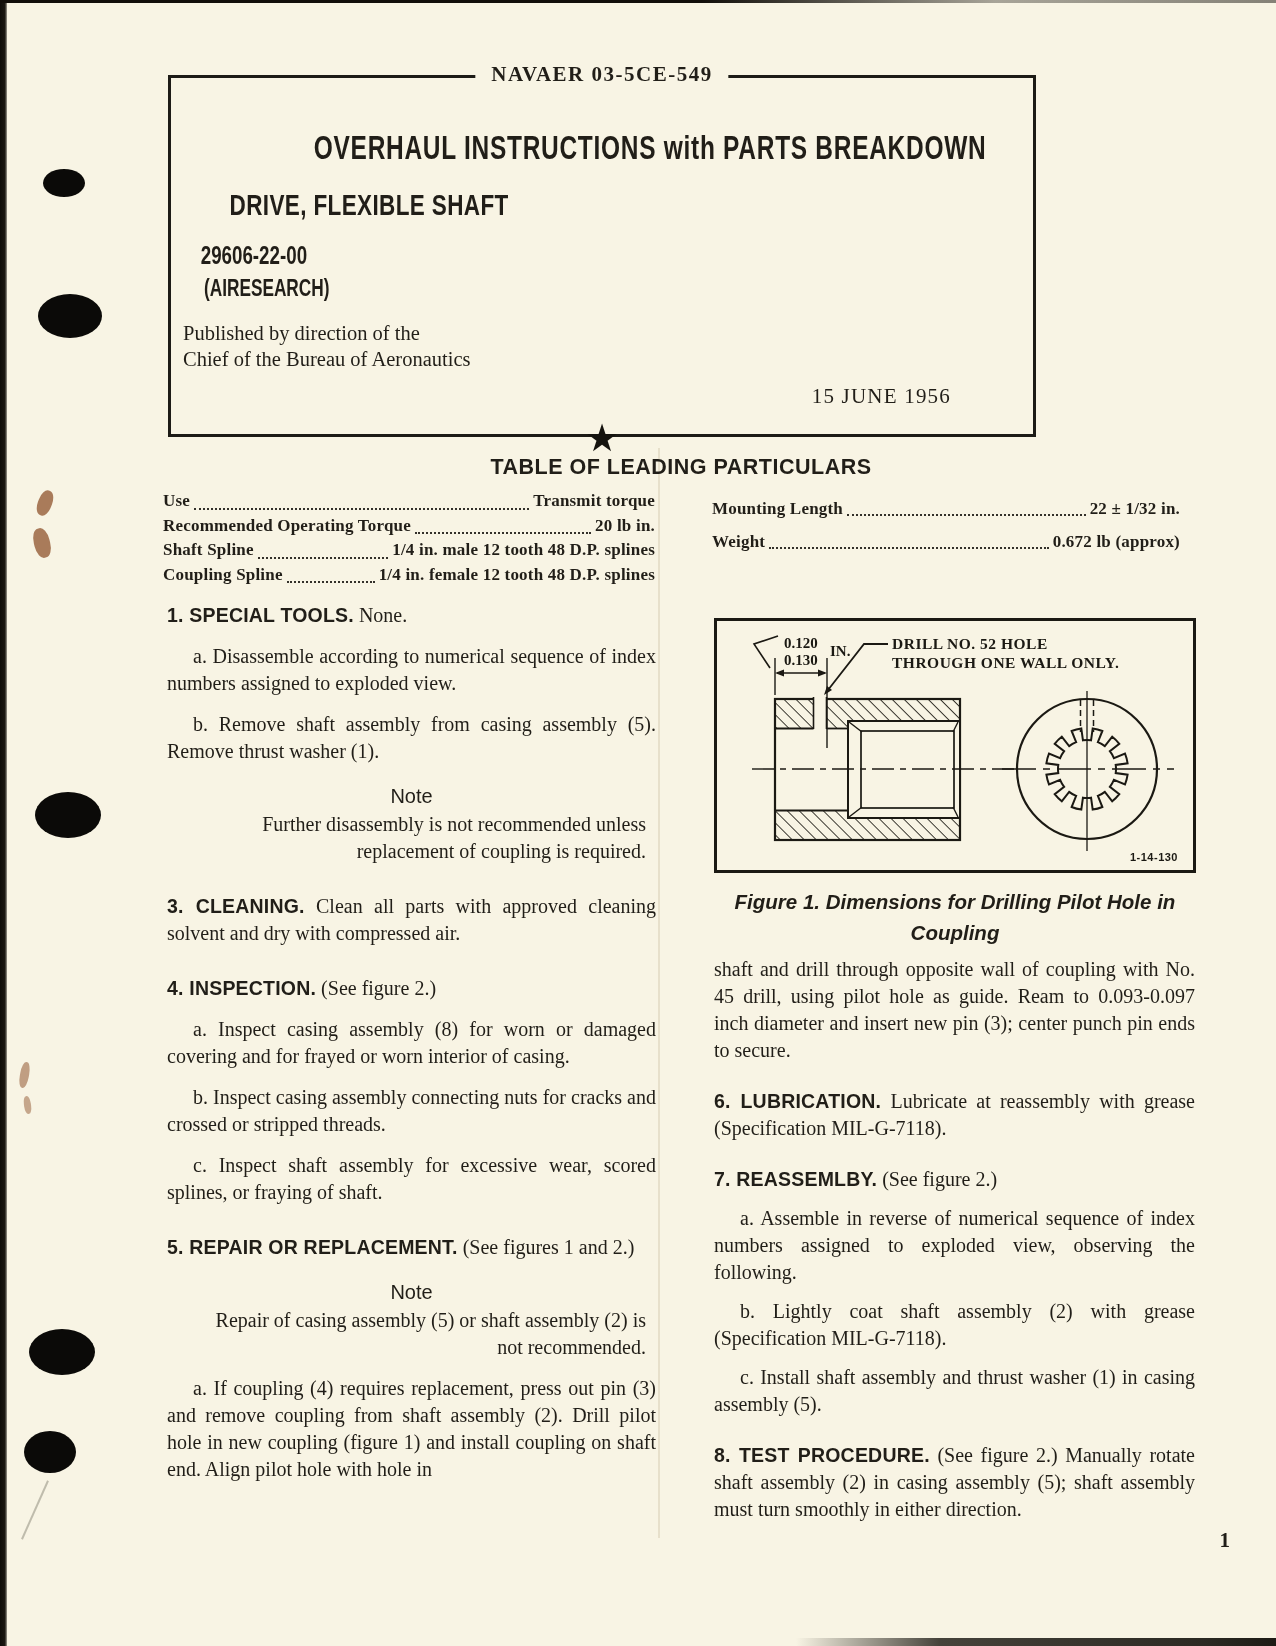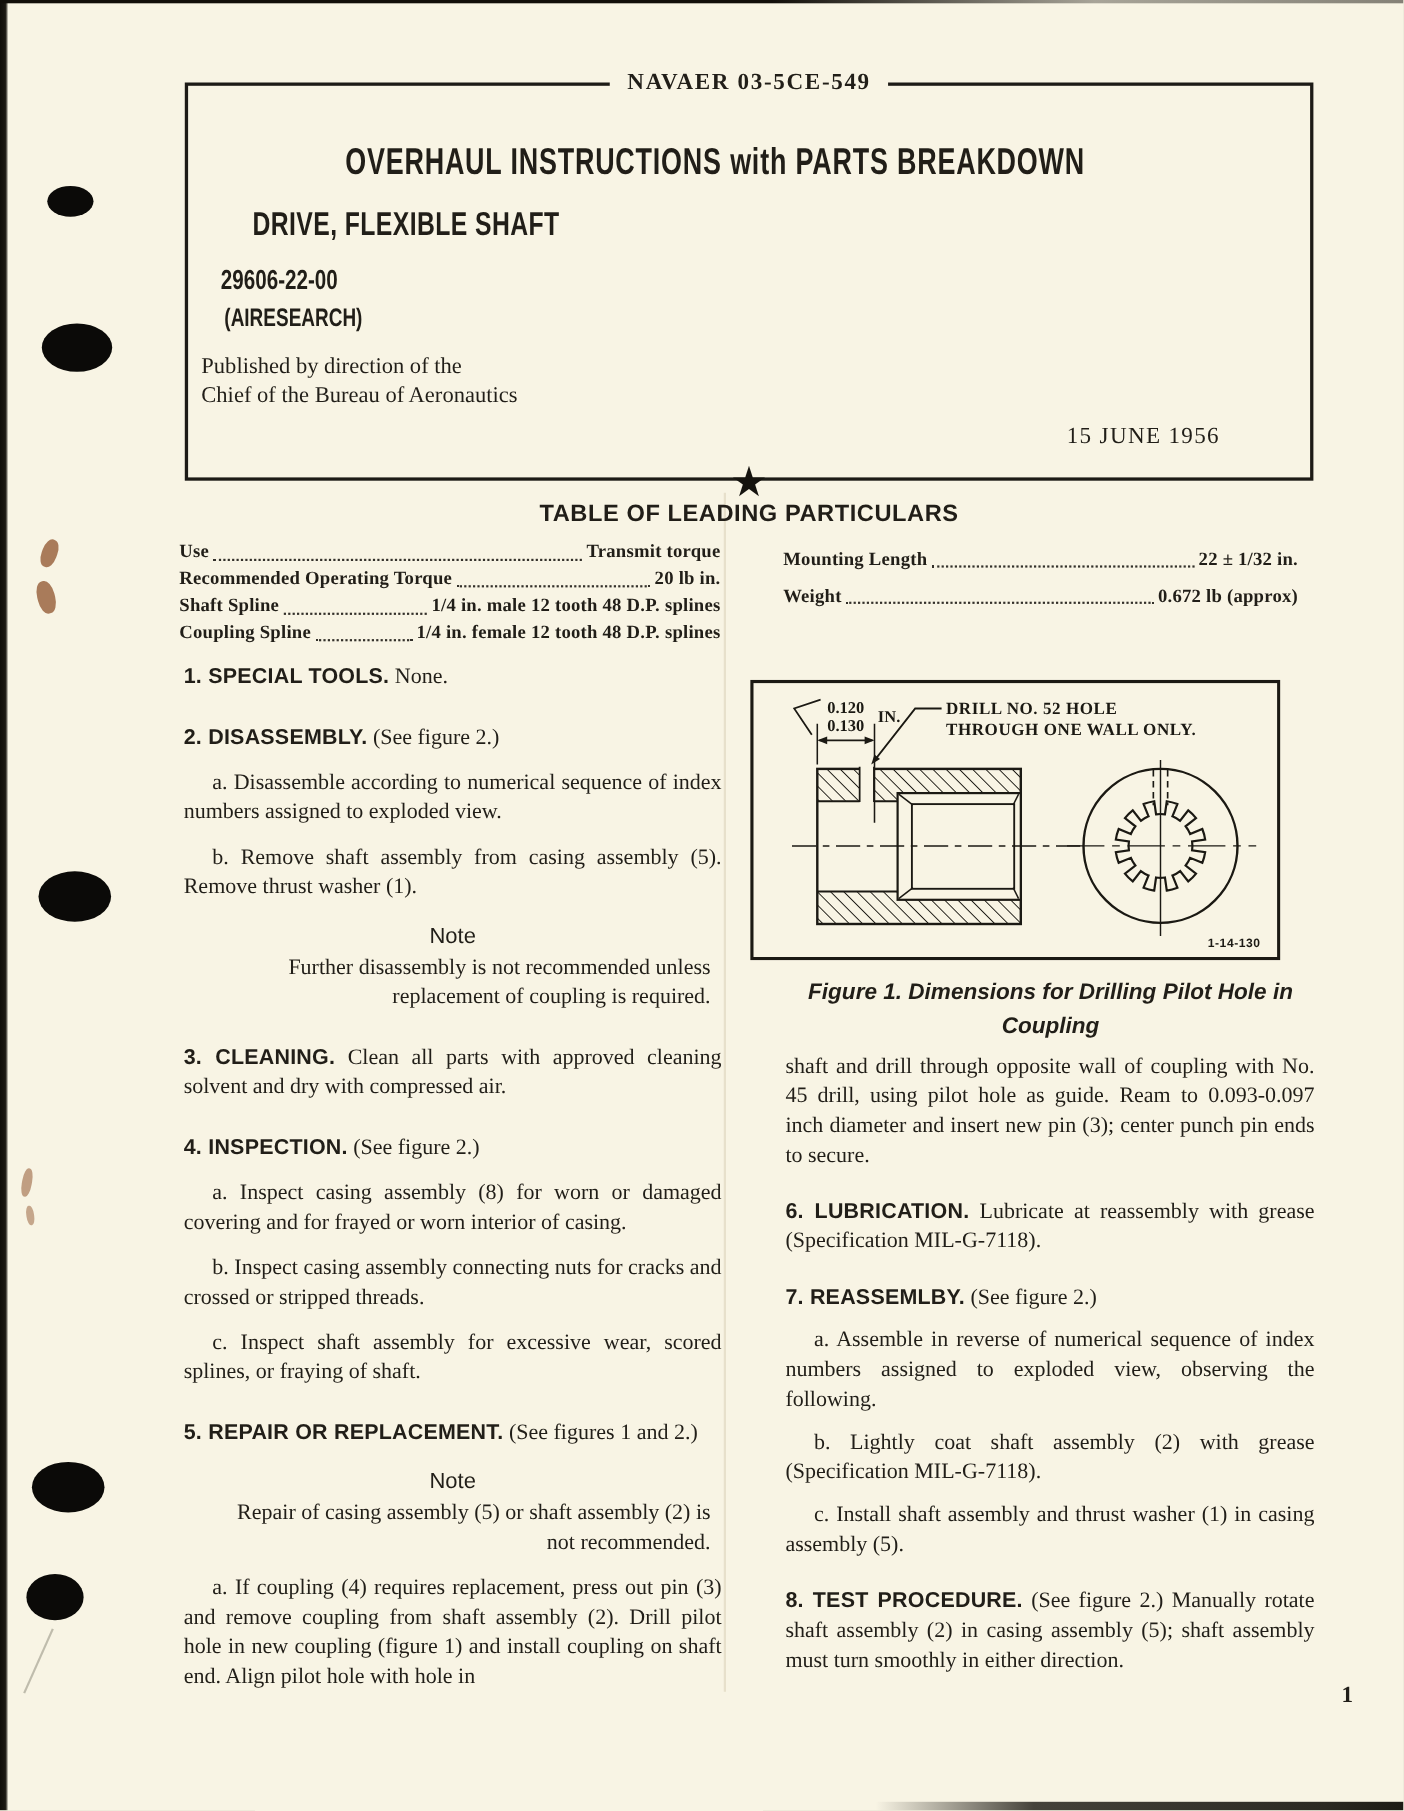--- a/index.html
+++ b/index.html
@@ -14,21 +14,21 @@
   .edge-bottom{position:absolute;right:0;bottom:0;width:480px;height:8px;
                background:linear-gradient(to right,rgba(60,56,44,0),#45423a 30%,#2b2922 85%,#1d1b15);}
   .fold-line{position:absolute;left:658px;top:448px;width:2px;height:1090px;background:rgba(196,186,152,.33);}
 
   
   .hole{position:absolute;background:#0b0a08;border-radius:50%;}
   .stain{position:absolute;background:#87471f;border-radius:45%;opacity:.7;}
   .scratch{position:absolute;width:2px;height:64px;background:rgba(86,82,70,.35);transform:rotate(24deg);}
 
   
-  .title-box{position:absolute;left:168px;top:75px;width:1026px;height:362px;
+  .title-box{position:absolute;left:168px;top:75px;width:868px;height:362px;
              border:3px solid #1d1b16;box-sizing:border-box;}
   .navaer{position:absolute;top:-16px;left:50%;transform:translateX(-50%);background:#f8f4e4;
           padding:0 16px;font-weight:bold;font-size:21px;letter-spacing:1.5px;white-space:nowrap;}
   .tb-line{position:absolute;left:12px;width:100%;}
   .cond{display:inline-block;white-space:nowrap;transform-origin:center;}
   .doc-title{top:50px;font-family:"Liberation Sans",sans-serif;font-weight:bold;font-size:34px;}
   .doc-title .cond{transform:scaleX(.72);letter-spacing:1px;}
   .doc-subtitle{top:110px;font-family:"Liberation Sans",sans-serif;font-weight:bold;font-size:30px;}
   .doc-subtitle .cond{transform:scaleX(.75);letter-spacing:.5px;}
   .part-number{top:163px;font-family:"Liberation Sans",sans-serif;font-weight:bold;font-size:25px;}
@@ -62,21 +62,21 @@
   .blk.note{margin-top:18px;}
   .col-right .blk.h{margin-top:24px;}
   .col-right .blk.p{margin-top:12px;}
   .col-left .blk:first-child{margin-top:4px;}
   .col-right .blk:first-child{margin-top:0;}
   .hb{font-family:"Liberation Sans",sans-serif;font-weight:bold;font-size:19.5px;letter-spacing:.2px;}
   .note-title{text-align:center;font-family:"Liberation Sans",sans-serif;font-weight:normal;font-size:20px;}
   .note-body{margin:1px 10px 0 44px;text-align:right;}
 
   
-  .figure{position:absolute;left:682px;top:618px;width:532px;height:255px;}
+  .figure{position:absolute;left:714px;top:618px;width:532px;height:255px;}
   .figure-caption{position:absolute;left:714px;top:886px;width:482px;text-align:center;
         font-family:"Liberation Sans",sans-serif;font-style:italic;font-weight:bold;
         font-size:20.5px;line-height:31px;}
   .fig-text{font-family:"Liberation Serif",serif;font-weight:bold;fill:#1b1913;}
 
   .page-number{position:absolute;top:1528px;right:46px;font-weight:bold;font-size:21px;}
 </style>
 </head>
 <body>
 
@@ -151,21 +151,20 @@
       </div>
       <div class="tlp-row">
         <span class="tlp-label">Weight</span>
         <span class="leader"></span>
         <span class="tlp-value">0.672 lb (approx)</span>
       </div>
     </div>
 
   <div class="col col-left" id="col-left">
       <div class="blk h"><span class="hb">1. SPECIAL TOOLS.</span><span> None.</span></div>
-      <div class="blk h"><span class="hb">2. DISASSEMBLY.</span><span> (See figure 2.)</span></div>
       <div class="blk p">a. Disassemble according to numerical sequence of index numbers assigned to exploded view.</div>
       <div class="blk p">b. Remove shaft assembly from casing assembly (5). Remove thrust washer (1).</div>
       <div class="blk note">
         <div class="note-title">Note</div>
         <div class="note-body">Further disassembly is not recommended unless replacement of coupling is required.</div>
       </div>
       <div class="blk h"><span class="hb">3. CLEANING.</span><span> Clean all parts with approved cleaning solvent and dry with compressed air.</span></div>
       <div class="blk h"><span class="hb">4. INSPECTION.</span><span> (See figure 2.)</span></div>
       <div class="blk p">a. Inspect casing assembly (8) for worn or damaged covering and for frayed or worn interior of casing.</div>
       <div class="blk p">b. Inspect casing assembly connecting nuts for cracks and crossed or stripped threads.</div>

